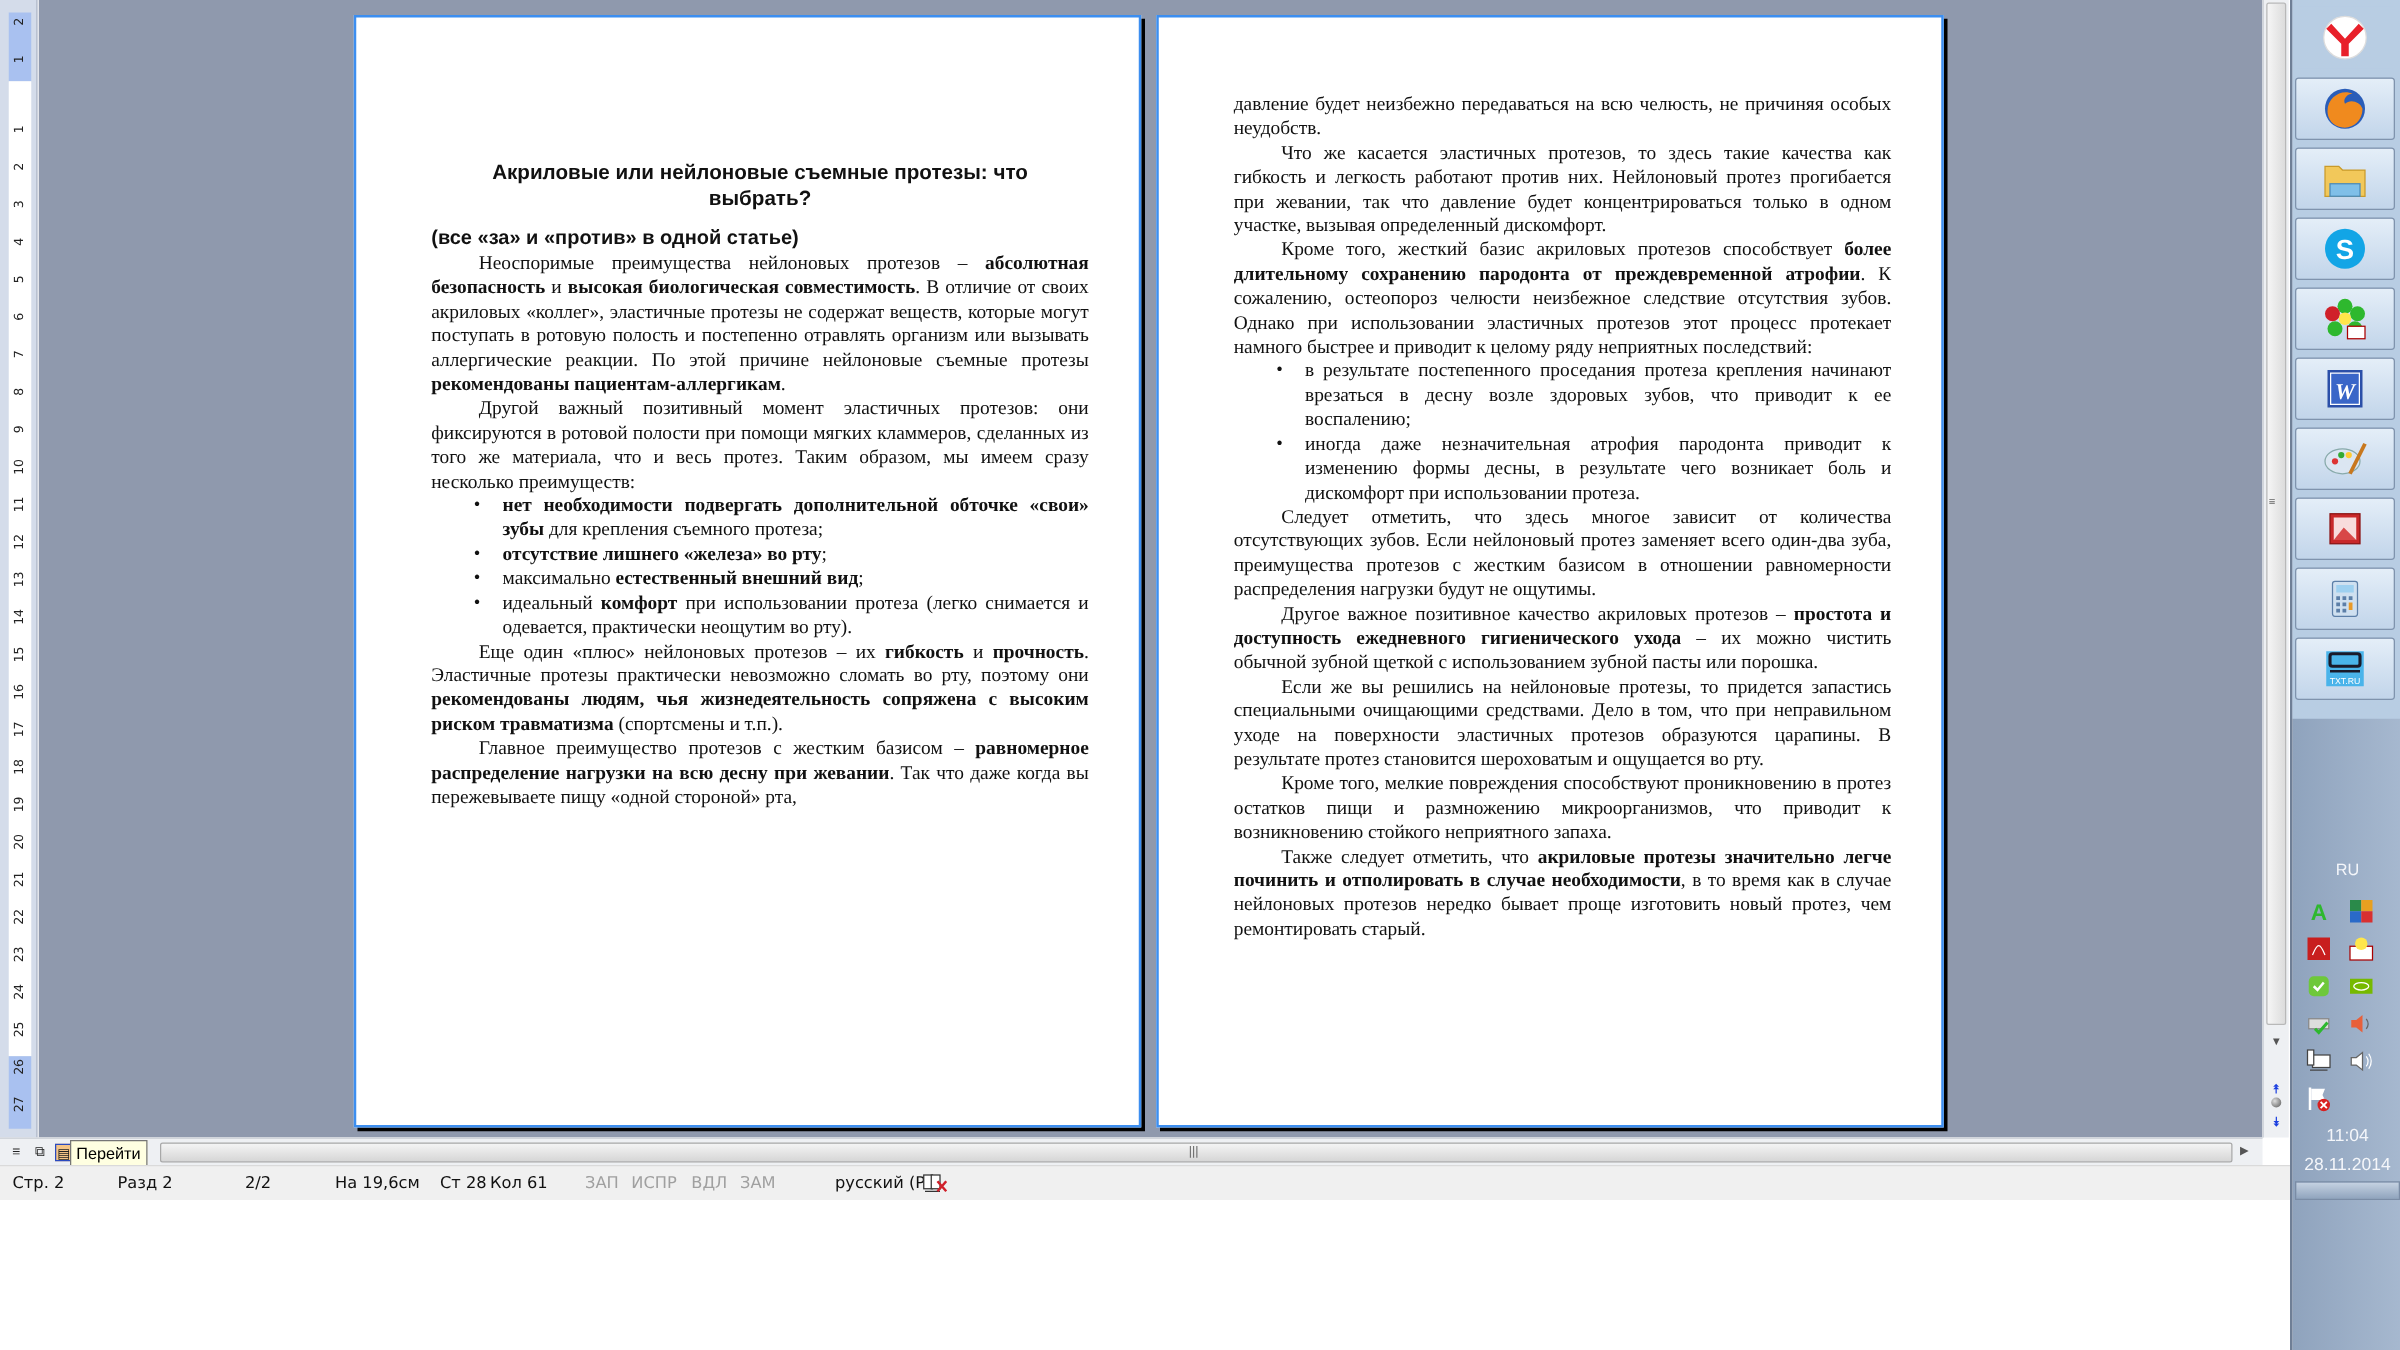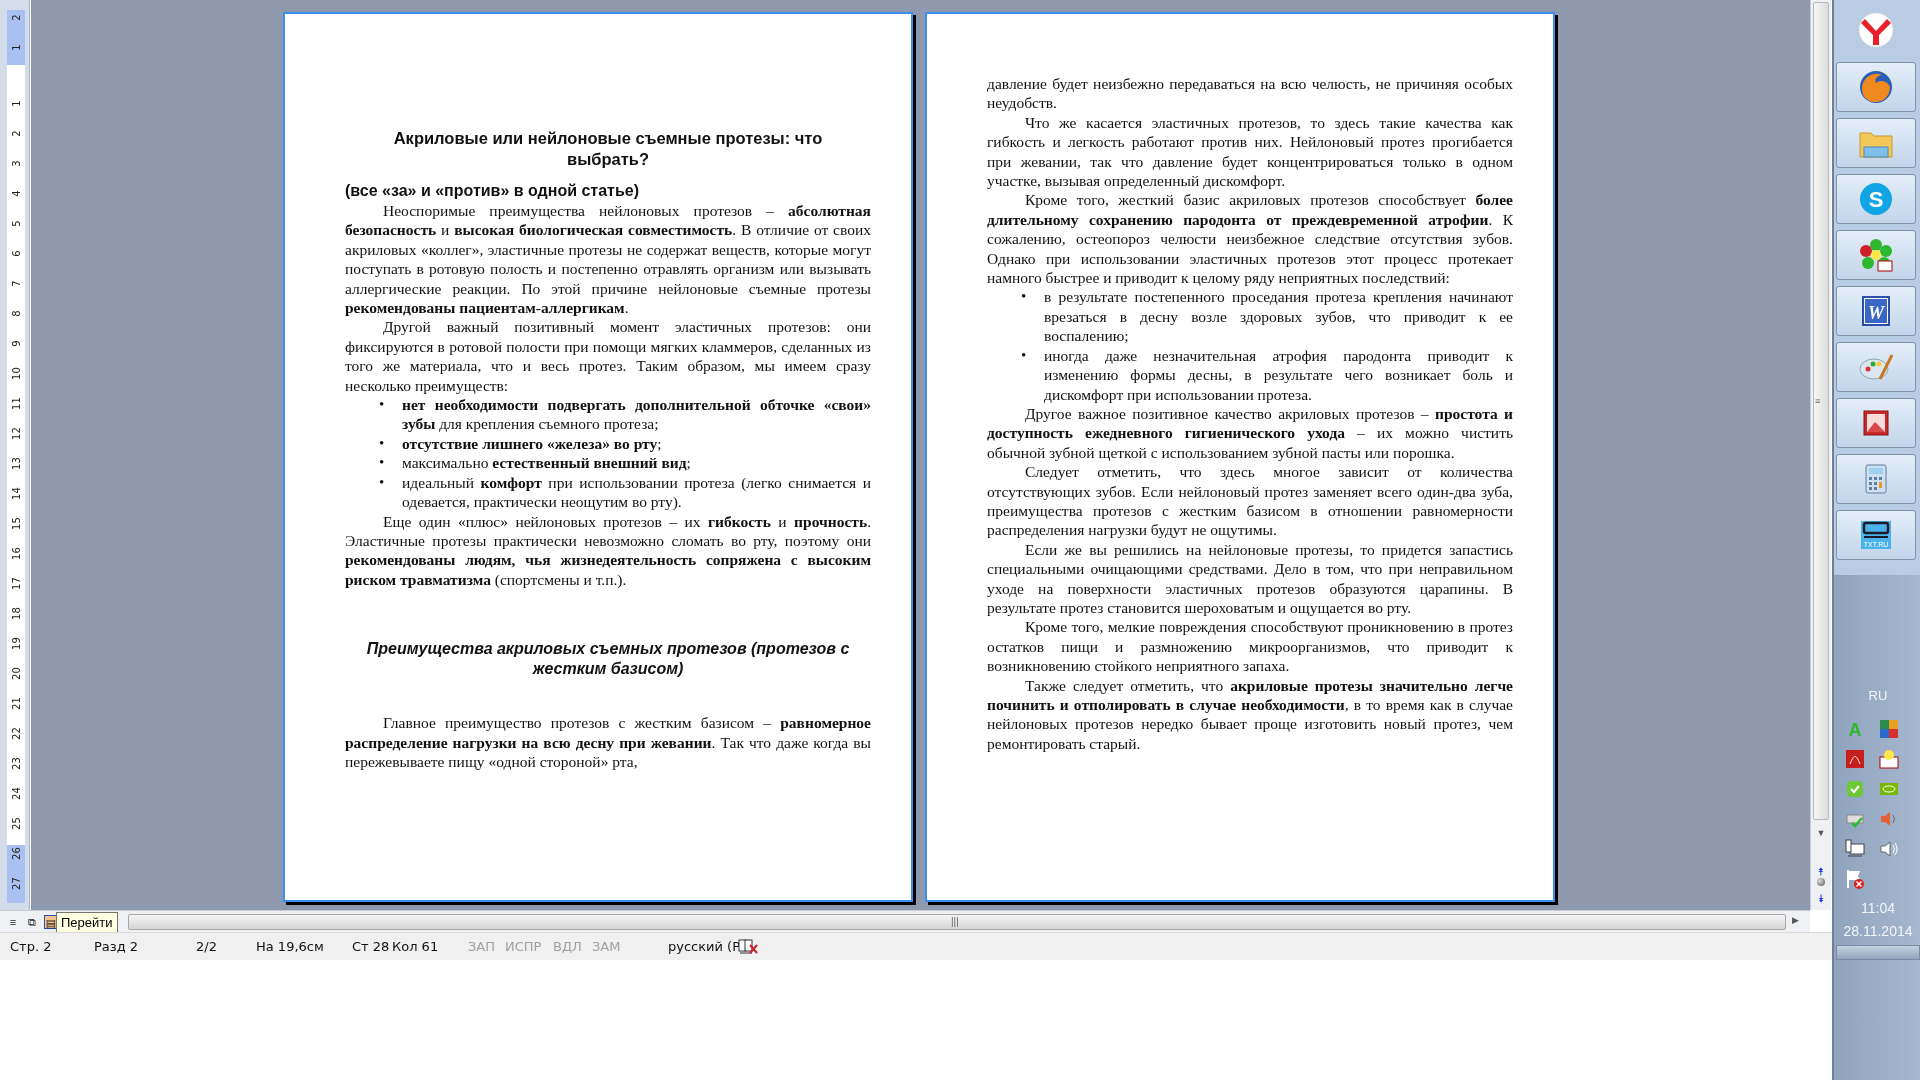--- a/index.html
+++ b/index.html
@@ -129,37 +129,36 @@
 
       <ul class="blist">
         <li><b>нет необходимости подвергать дополнительной обточке «свои» зубы</b><span> для крепления съемного протеза;</span></li>
         <li><b>отсутствие лишнего «железа» во рту</b><span>;</span></li>
         <li><span>максимально </span><b>естественный внешний вид</b><span>;</span></li>
         <li><span>идеальный </span><b>комфорт</b><span> при использовании протеза (легко снимается и одевается, практически неощутим во рту).</span></li>
       </ul>
 
       <p class="para"><span>Еще один «плюс» нейлоновых протезов – их </span><b>гибкость</b><span> и </span><b>прочность</b><span>. Эластичные протезы практически невозможно сломать во рту, поэтому они </span><b>рекомендованы людям, чья жизнедеятельность сопряжена с высоким риском травматизма</b><span> (спортсмены и т.п.).</span></p>
 
-      <div class="section-h sh2">Преимущества акриловых съемных протезов (протезов с жестким базисом)</div>
 
       <p class="para"><span>Главное преимущество протезов с жестким базисом – </span><b>равномерное распределение нагрузки на всю десну при жевании</b><span>. Так что даже когда вы пережевываете пищу «одной стороной» рта,</span></p>
     </div>
   </div>
 
   <div class="page right">
     <div class="page-content">
       <p>давление будет неизбежно передаваться на всю челюсть, не причиняя особых неудобств.</p>
       <p class="para">Что же касается эластичных протезов, то здесь такие качества как гибкость и легкость работают против них. Нейлоновый протез прогибается при жевании, так что давление будет концентрироваться только в одном участке, вызывая определенный дискомфорт.</p>
       <p class="para"><span>Кроме того, жесткий базис акриловых протезов способствует </span><b>более длительному сохранению пародонта от преждевременной атрофии</b><span>. К сожалению, остеопороз челюсти неизбежное следствие отсутствия зубов. Однако при использовании эластичных протезов этот процесс протекает намного быстрее и приводит к целому ряду неприятных последствий:</span></p>
       <ul class="blist">
         <li>в результате постепенного проседания протеза крепления начинают врезаться в десну возле здоровых зубов, что приводит к ее воспалению;</li>
         <li>иногда даже незначительная атрофия пародонта приводит к изменению формы десны, в результате чего возникает боль и дискомфорт при использовании протеза.</li>
       </ul>
+      <p class="para">Следует отметить, что здесь многое зависит от количества отсутствующих зубов. Если нейлоновый протез заменяет всего один-два зуба, преимущества протезов с жестким базисом в отношении равномерности распределения нагрузки будут не ощутимы.</p>
       <p class="para"><span>Другое важное позитивное качество акриловых протезов – </span><b>простота и доступность ежедневного гигиенического ухода</b><span> – их можно чистить обычной зубной щеткой с использованием зубной пасты или порошка.</span></p>
-      <p class="para">Следует отметить, что здесь многое зависит от количества отсутствующих зубов. Если нейлоновый протез заменяет всего один-два зуба, преимущества протезов с жестким базисом в отношении равномерности распределения нагрузки будут не ощутимы.</p>
       <p class="para">Если же вы решились на нейлоновые протезы, то придется запастись специальными очищающими средствами. Дело в том, что при неправильном уходе на поверхности эластичных протезов образуются царапины. В результате протез становится шероховатым и ощущается во рту.</p>
       <p class="para">Кроме того, мелкие повреждения способствуют проникновению в протез остатков пищи и размножению микроорганизмов, что приводит к возникновению стойкого неприятного запаха.</p>
       <p class="para"><span>Также следует отметить, что </span><b>акриловые протезы значительно легче починить и отполировать в случае необходимости</b><span>, в то время как в случае нейлоновых протезов нередко бывает проще изготовить новый протез, чем ремонтировать старый.</span></p>
     </div>
   </div>
 </div>
 
 <div class="vscroll">
   <div class="thumb"></div>
   <div class="grip">≡</div>
@@ -177,21 +176,21 @@
   <div class="htrack">
     <span class="grip">|||</span>
   </div>
   <div class="harrow-right">▶</div>
 </div>
 
 <div class="statusbar">
   <span style="left:10px">Стр. 2</span>
   <span style="left:94px">Разд 2</span>
   <span style="left:196px">2/2</span>
-  <span style="left:256px">На 19,6см</span>
+  <span style="left:268px">На 19,6см</span>
   <span style="left:352px">Ст 28</span>
   <span style="left:392px">Кол 61</span>
   <span class="dim" style="left:468px">ЗАП</span>
   <span class="dim" style="left:505px">ИСПР</span>
   <span class="dim" style="left:553px">ВДЛ</span>
   <span class="dim" style="left:592px">ЗАМ</span>
   <span style="left:668px">русский (Ро</span>
   <svg class="spell-icon" style="left:738px" viewBox="0 0 20 16">
     <rect x="1" y="1" width="7" height="11" fill="#fff" stroke="#333" stroke-width="1"></rect>
     <rect x="7" y="1" width="7" height="11" fill="#fff" stroke="#333" stroke-width="1"></rect>

